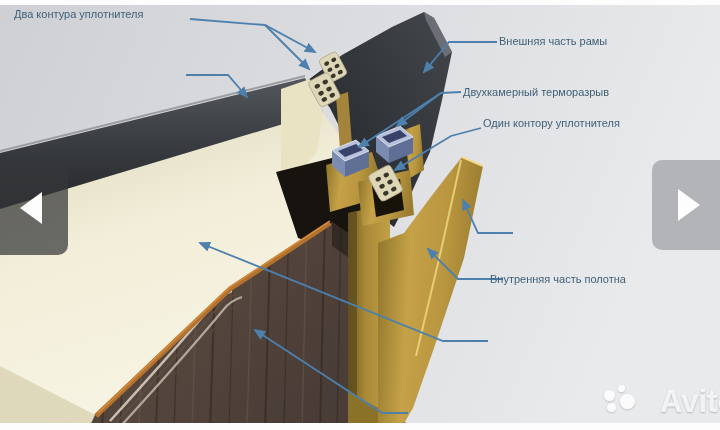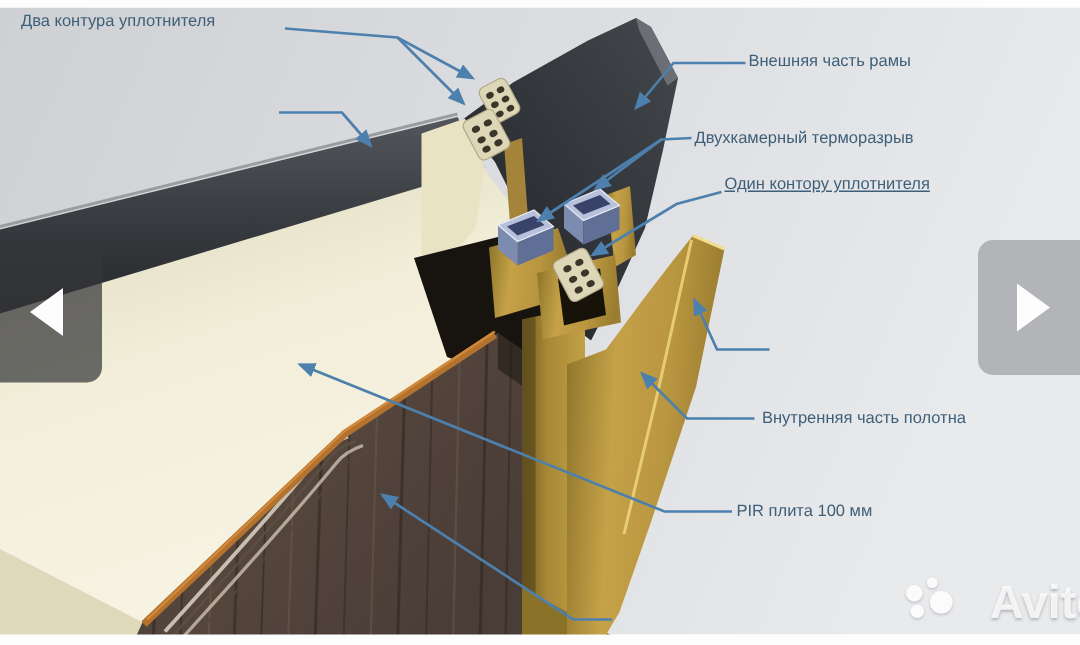--- a/index.html
+++ b/index.html
@@ -190,25 +190,24 @@
 
     <rect x="0" y="0" width="720" height="5" fill="#fdfdfd"></rect>
     <rect x="0" y="423" width="720" height="7" fill="#fdfdfd"></rect>
   </svg>
 
   <div class="lbl" style="left:14px;top:6px;">
     <span style="display:block">Два контура уплотнителя</span>
   </div>
   <div class="lbl" style="left:499px;top:33px;text-align:center;">Внешняя часть рамы</div>
   <div class="lbl" style="left:463px;top:84px;">Двухкамерный терморазрыв</div>
-  <div class="lbl" style="left:483px;top:115px;text-decoration:underline;">
+  <div class="lbl" style="left:483px;top:115px;">
     <span style="display:block">Один контору уплотнителя</span>
   </div>
-  <div class="lbl" style="left:508px;top:271px;">Внутренняя часть полотна</div>
-  <div class="lbl" style="left:491px;top:333px;">PIR плита 100 мм</div>
+  <div class="lbl" style="left:490px;top:271px;">Внутренняя часть полотна</div>
 
   <div class="navbtn left">
     <span class="tri l"></span>
   </div>
   <div class="navbtn right">
     <span class="tri r"></span>
   </div>
 
   <div class="wm">
     <span class="dot d1"></span>

